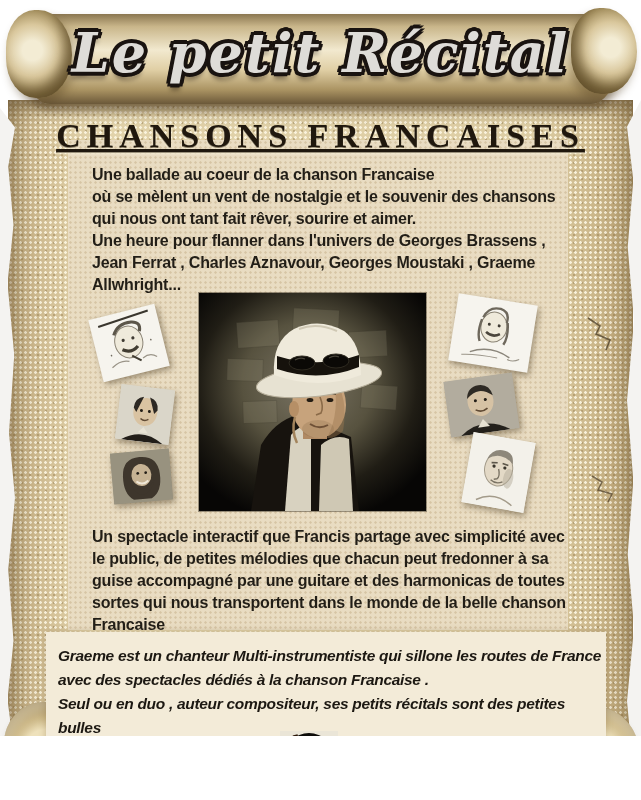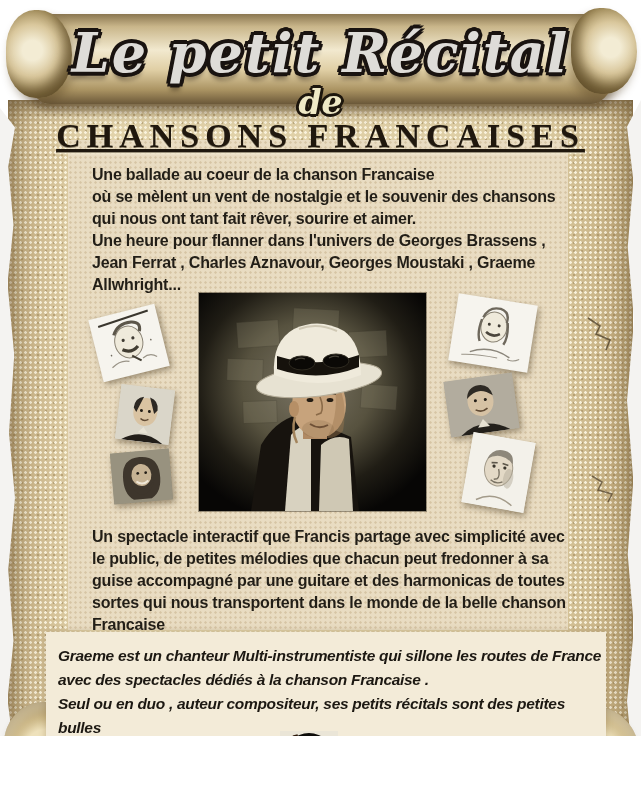--- a/index.html
+++ b/index.html
@@ -115,21 +115,20 @@
   <div class="abs curl curl-br"></div>
 
   <div class="abs panel-main"></div>
   <div class="abs panel-light"></div>
 
   <div class="abs roll-top-bar"></div>
   <div class="abs curl curl-tl"></div>
   <div class="abs curl curl-tr"></div>
 
   <div class="abs title-script">Le petit Récital</div>
-  <div class="abs title-de">de</div>
   <div class="abs title-main">CHANSONS FRANCAISES</div>
 
   <div class="abs prose p-intro">Une ballade au coeur de la chanson Francaise
 où se mèlent un vent de nostalgie et le souvenir des chansons
 qui nous ont tant fait rêver, sourire et aimer.
 Une heure pour flanner dans l'univers de Georges Brassens ,
 Jean Ferrat , Charles Aznavour, Georges Moustaki , Graeme
 Allwhright...</div>
   <div class="abs prose p-spectacle">Un spectacle interactif que Francis partage avec simplicité avec
 le public, de petites mélodies que chacun peut fredonner à sa

